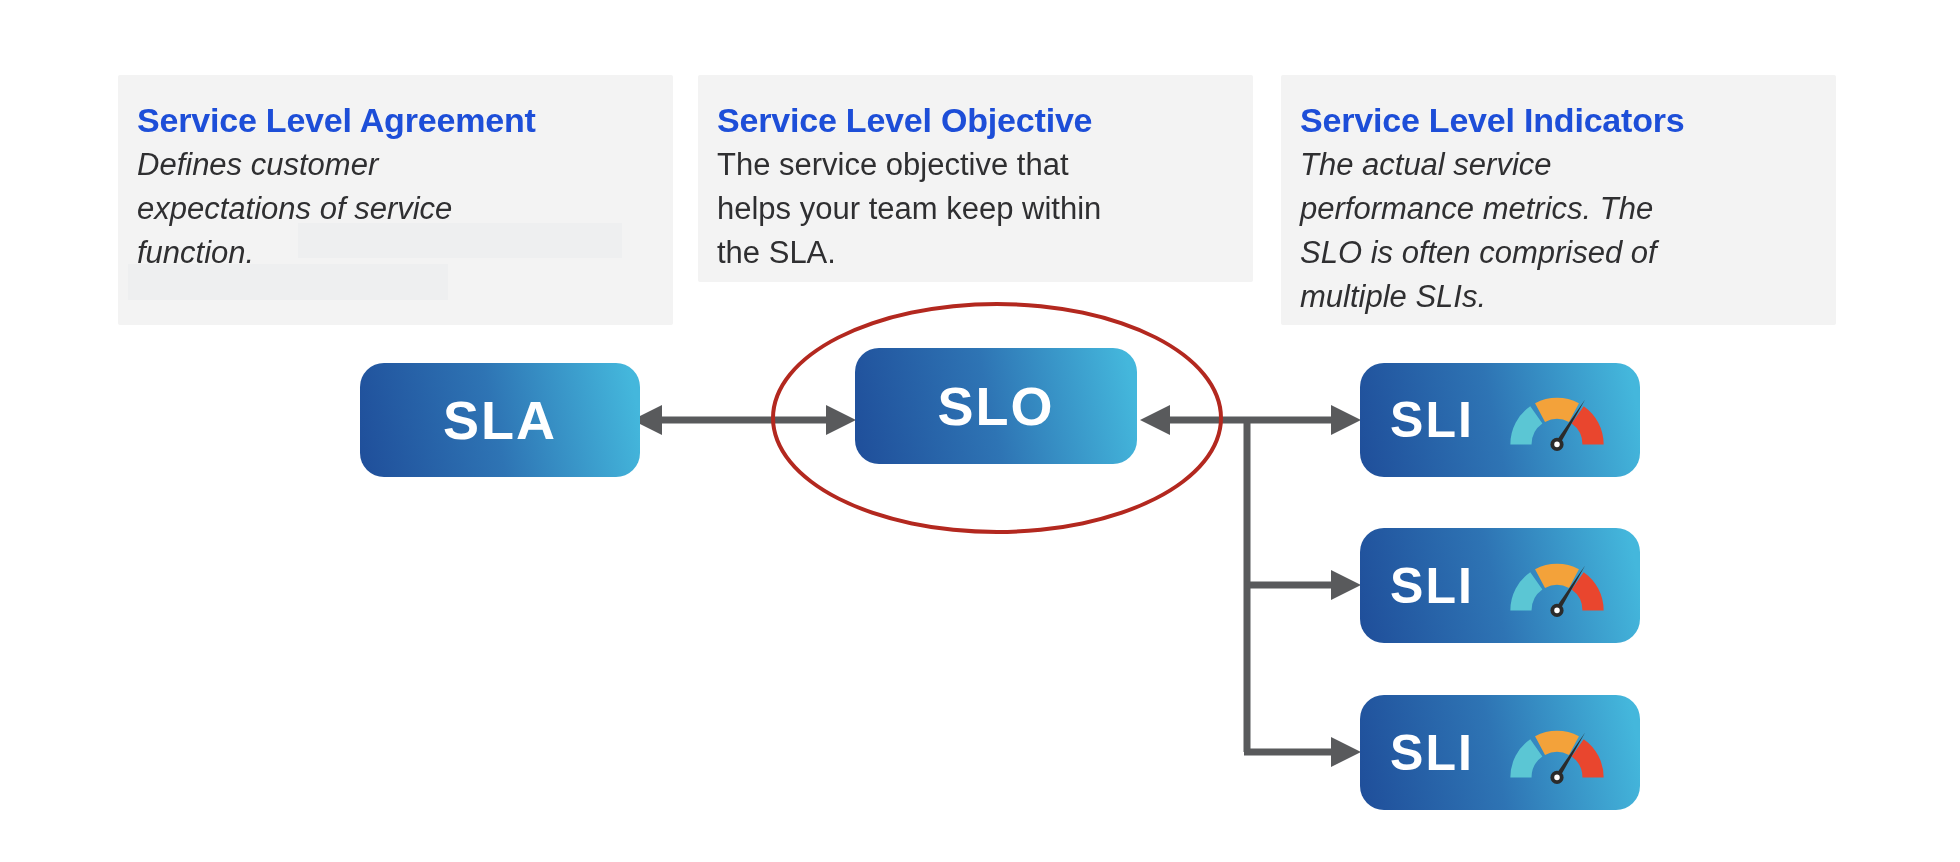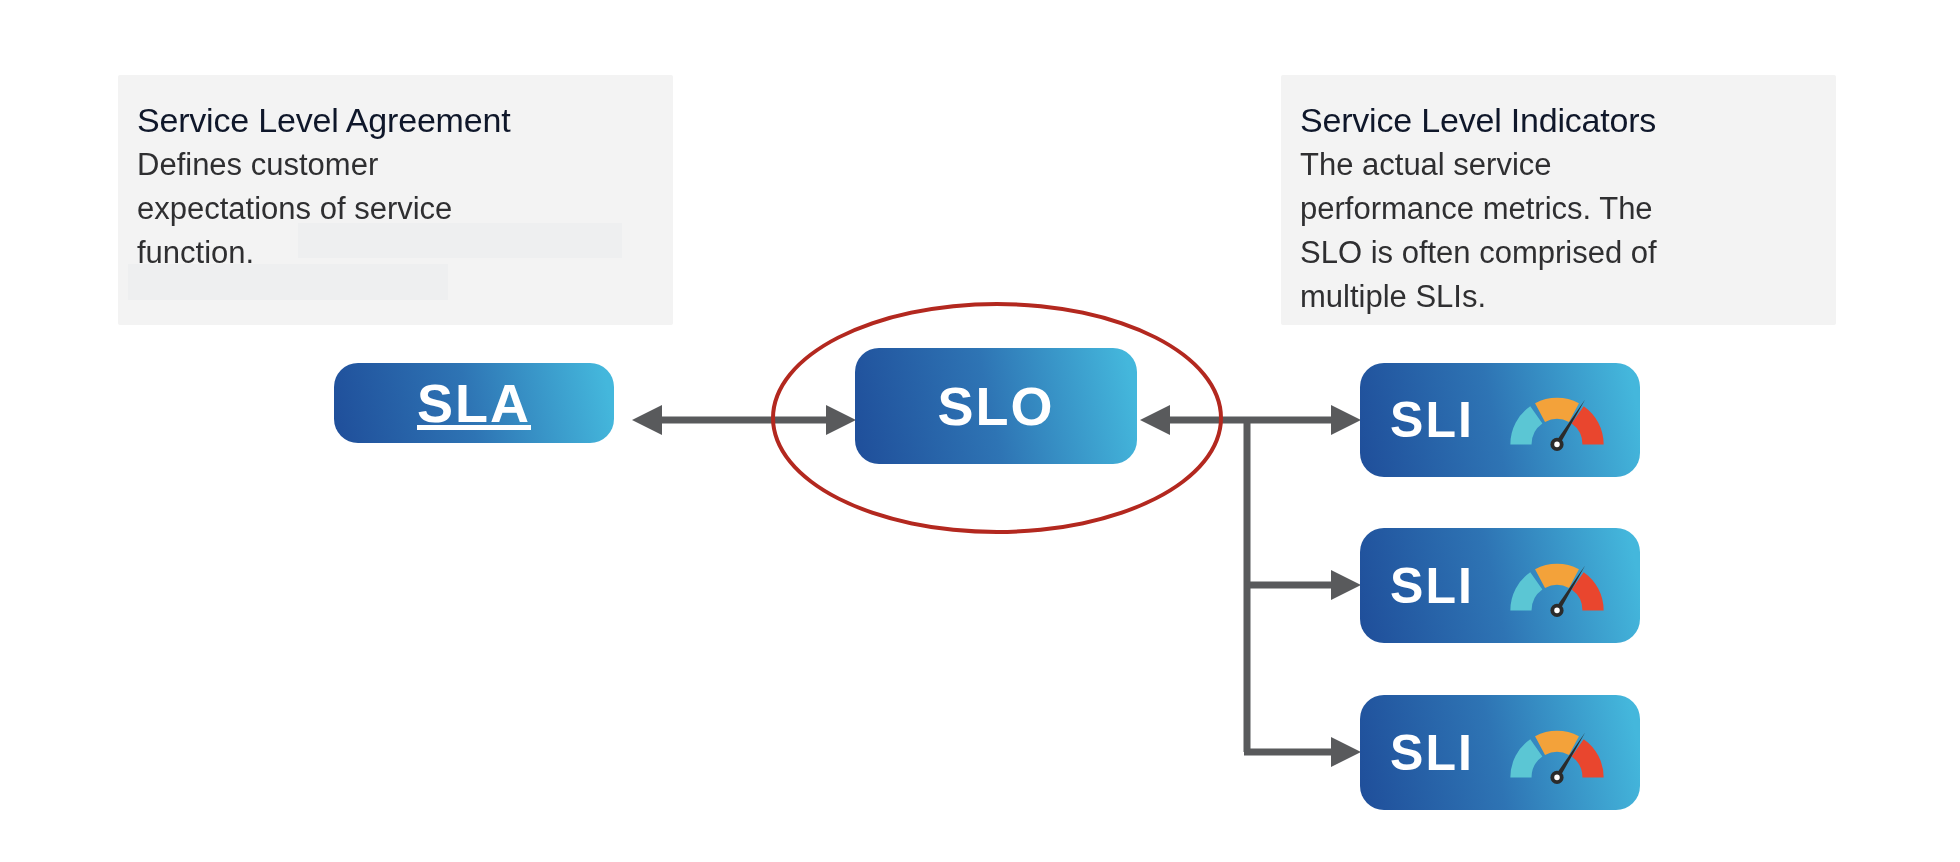--- a/index.html
+++ b/index.html
@@ -6,21 +6,21 @@
   #canvas{
     position:relative;width:1960px;height:862px;background:#ffffff;
     font-family:"Liberation Sans",sans-serif;overflow:hidden;
   }
   
   .card{
     position:absolute;background:#f3f3f3;border-radius:2px;
     padding:22px 24px 0 19px;box-sizing:border-box;
   }
   .card-title{
-    font-size:34px;font-weight:400;color:#0f172a;line-height:46px;
+    font-size:34px;font-weight:700;color:#1d4ed8;line-height:46px;
     letter-spacing:-0.2px;
   }
   .card-body{
     font-size:31px;font-weight:400;color:#2f2f31;line-height:44px;
     white-space:pre-line;
   }
   .redacted{position:absolute;background:#eeeff0;}
   
   .node{
     position:absolute;border-radius:24px;
@@ -73,37 +73,43 @@
 
       <g>
         <line x1="1244" y1="752" x2="1338" y2="752"></line>
         <polygon points="1361,752 1331,737 1331,767" stroke="none"></polygon>
       </g>
     </g>
   </svg>
 
   <div class="card" style="left:118px;top:75px;width:555px;height:250px;">
     <div class="card-title">Service Level Agreement</div>
-    <div class="card-body" style="max-width:430px;">Defines customer
+    <div class="card-body" style="max-width:430px;font-style:italic;">Defines customer
 expectations of service
 function.</div>
     <div class="redacted" style="left:180px;top:148px;width:324px;height:35px;"></div>
     <div class="redacted" style="left:10px;top:189px;width:320px;height:36px;"></div>
   </div>
 
+  <div class="card" style="left:698px;top:75px;width:555px;height:207px;">
+    <div class="card-title">Service Level Objective</div>
+    <div class="card-body" style="max-width:460px;">The service objective that
+helps your team keep within
+the SLA.</div>
+  </div>
 
   <div class="card" style="left:1281px;top:75px;width:555px;height:250px;">
     <div class="card-title">Service Level Indicators</div>
-    <div class="card-body" style="max-width:440px;">The actual service
+    <div class="card-body" style="max-width:440px;font-style:italic;">The actual service
 performance metrics. The
 SLO is often comprised of
 multiple SLIs.</div>
   </div>
 
-  <div class="node big" style="left:334px;top:363px;width:280px;height:80px;text-decoration:underline;">
+  <div class="node big" style="left:360px;top:363px;width:280px;height:114px;">
     <span class="node-label">SLA</span>
   </div>
 
   <div class="node big" style="left:855px;top:348px;width:282px;height:116px;">
     <span class="node-label">SLO</span>
   </div>
 
   <div class="node sli" style="left:1360px;top:363px;width:280px;height:114px;">
     <span class="node-label">SLI</span>
     <svg class="gauge" viewBox="0 0 100 62">

